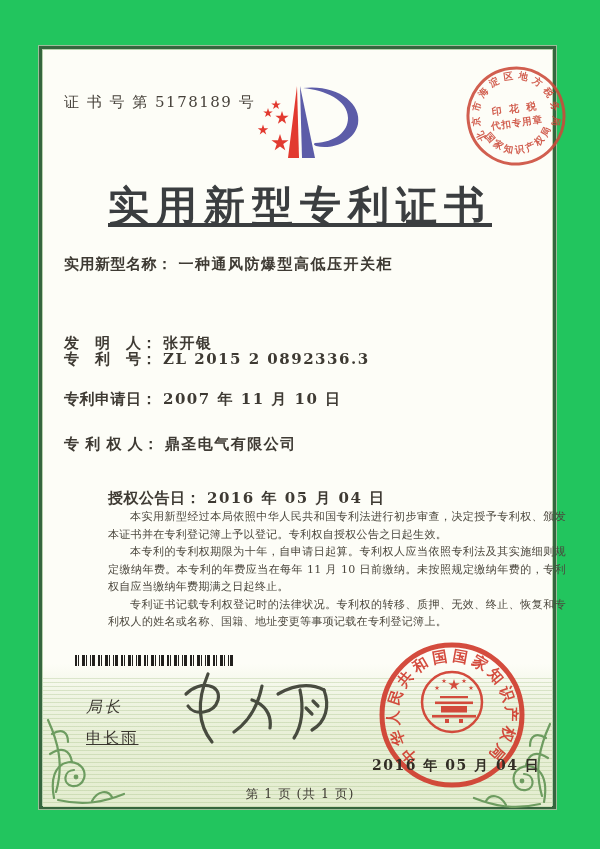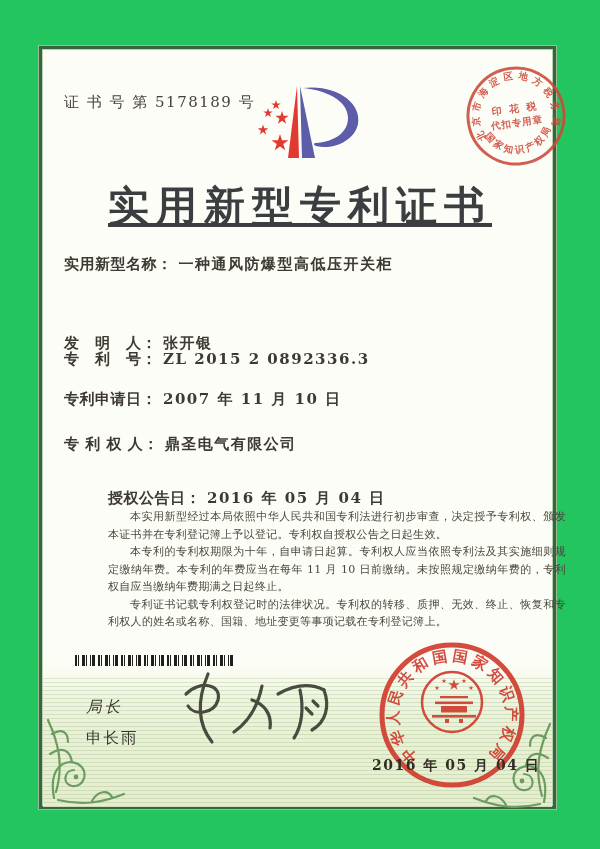--- a/index.html
+++ b/index.html
@@ -51,21 +51,21 @@
     position:absolute; left:75px; top:655px; width:158px; height:11px;
     background:repeating-linear-gradient(90deg,
       #22201e 0 2px, rgba(0,0,0,0) 2px 3px,
       #22201e 3px 4px, rgba(0,0,0,0) 4px 7px,
       #22201e 7px 10px, rgba(0,0,0,0) 10px 11px,
       #22201e 11px 12px, rgba(0,0,0,0) 12px 15px,
       #22201e 15px 16px, rgba(0,0,0,0) 16px 17px,
       #22201e 17px 20px, rgba(0,0,0,0) 20px 23px);
   }
   .officer-title { position:absolute; left:86px; top:697px; font-size:15.5px; letter-spacing:3px; color:#3a372f;font-style:italic; }
-  .officer-name  { position:absolute; left:86px; top:728px; font-size:15.5px; letter-spacing:2px; color:#3a372f; }
+  .officer-name  { position:absolute; left:86px; top:728px; font-size:15.5px; letter-spacing:2px; color:#3a372f;text-decoration:underline; }
   .signature { position:absolute; left:160px; top:660px; }
   .main-seal { position:absolute; left:377px; top:640px; opacity:.9; }
   .seal-date {
     position:absolute; left:372px; top:757px; font-size:14px; letter-spacing:1.5px;
     color:#322e26; z-index:6; font-weight:600;
   }
   .footer {
     position:absolute; left:0; top:786px; width:100%; text-align:center;
     font-size:12.5px; letter-spacing:1px; color:#3e3b33;
   }
@@ -202,14 +202,15 @@
       <rect x="58" y="61.5" width="38" height="2.6" stroke="none"></rect>
       <rect x="64" y="66" width="26" height="6.5" stroke="none"></rect>
       <rect x="55" y="75" width="44" height="2.6" stroke="none"></rect>
       <rect x="68" y="79" width="4" height="4" stroke="none"></rect>
       <rect x="82" y="79" width="4" height="4" stroke="none"></rect>
     </g>
   </svg>
 
   <div class="seal-date">2016 年 05 月 04 日</div>
 
+  <div class="footer">第 1 页 (共 1 页)</div>
 
 </div>
 
 </body></html>

